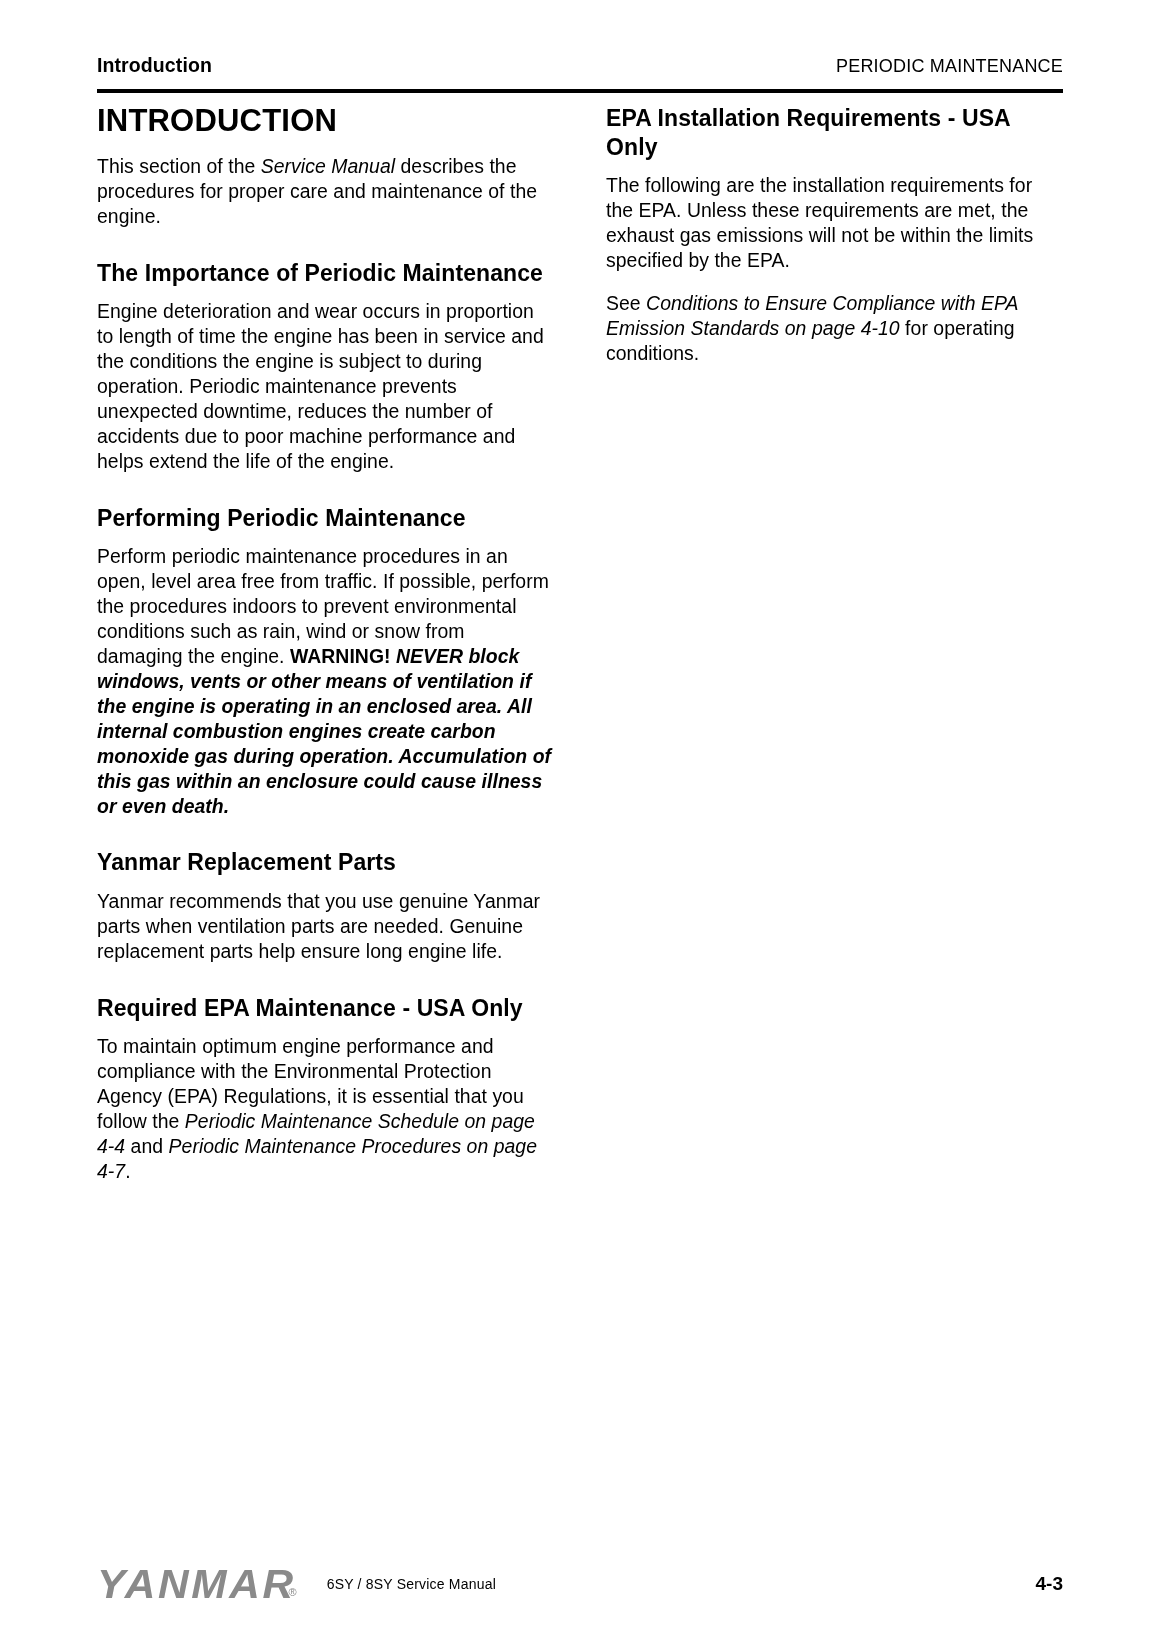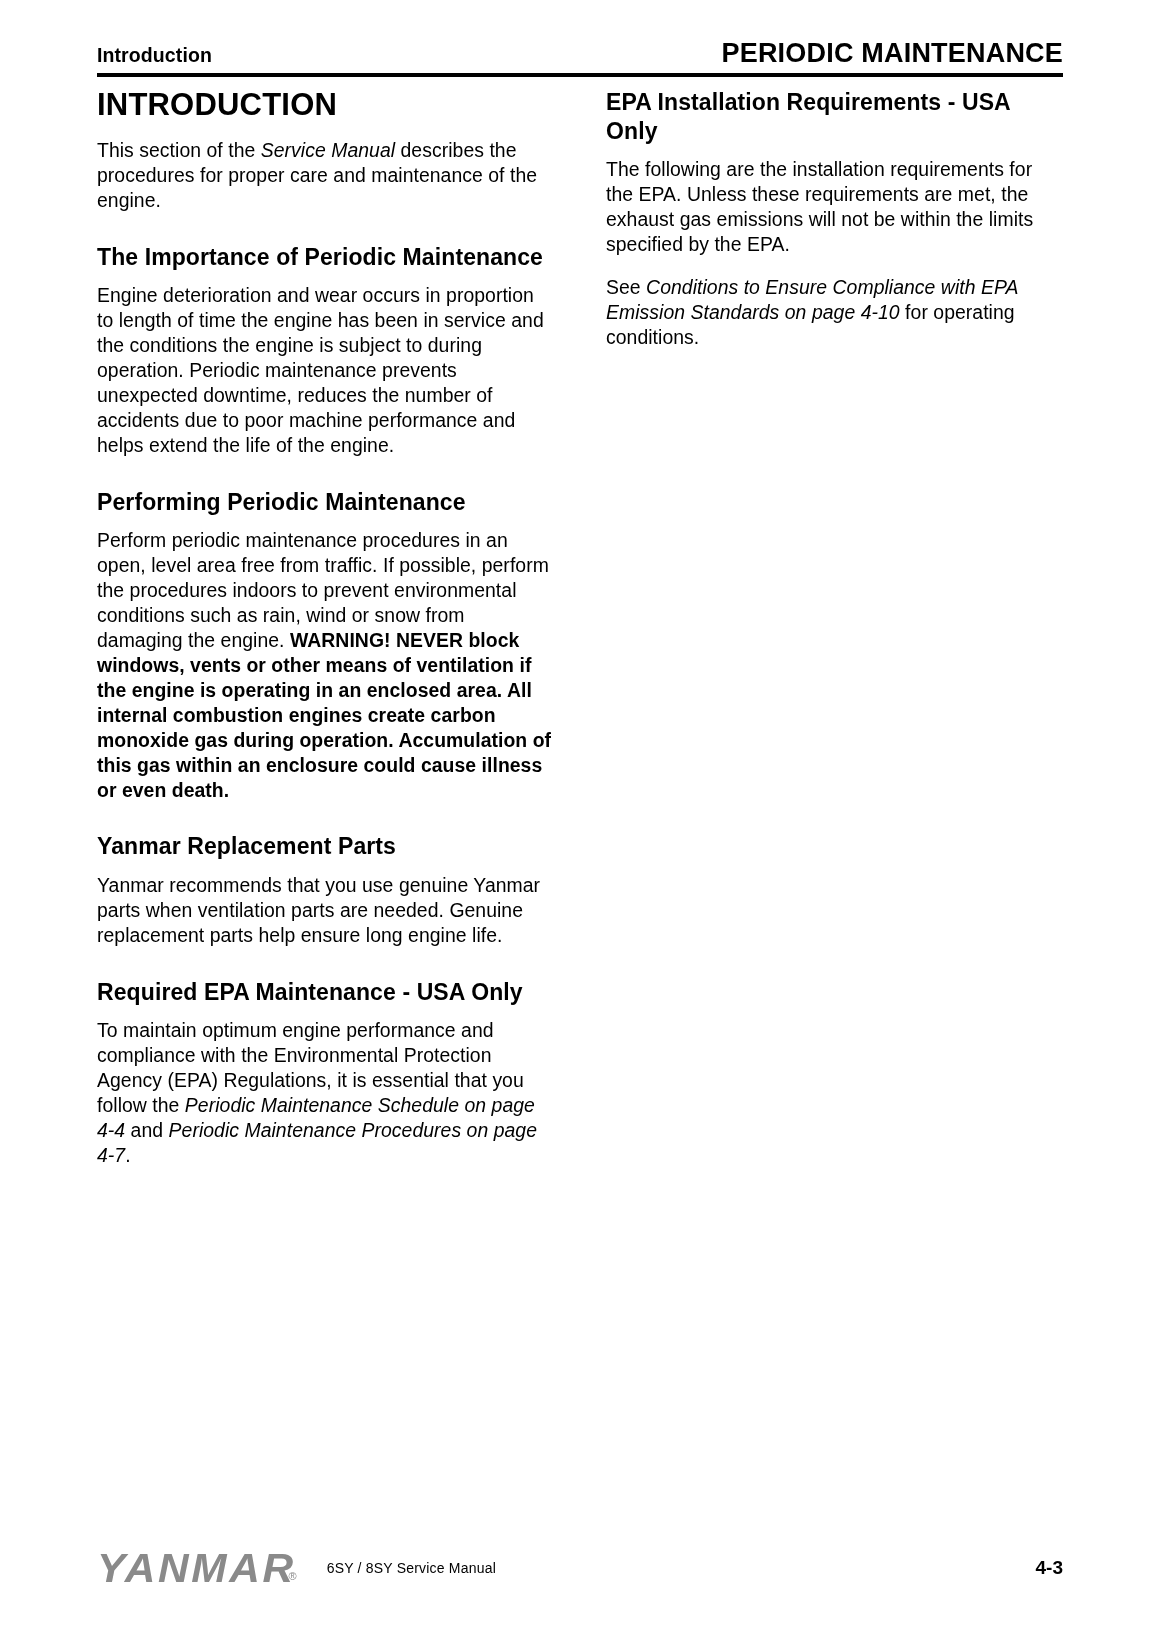--- a/index.html
+++ b/index.html
@@ -11,21 +11,21 @@
     width: 1157px;
     height: 1637px;
     font-family: "Liberation Sans", sans-serif;
     color: #000000;
     position: relative;
     overflow: hidden;
   }
 
   .page {
     position: absolute;
-    left: 0; top: 0;
+    left: 0; top: 16px;
     width: 1157px;
     height: 1614px;
     background: #fff;
   }
 
   
   .page-header {
     position: absolute;
     left: 97px;
     top: 38px;
@@ -33,22 +33,22 @@
     display: flex;
     align-items: baseline;
     justify-content: space-between;
   }
   .header-left {
     font-size: 19.5px;
     font-weight: bold;
     letter-spacing: 0.1px;
   }
   .header-right {
-    font-size: 27px;
-    font-weight: bold;
+    font-size: 18px;
+    font-weight: normal;
     letter-spacing: 0.2px;
   }
   .header-rule {
     position: absolute;
     left: 97px;
     top: 73px;
     width: 966px;
     height: 4px;
     background: #000;
   }
@@ -85,21 +85,21 @@
   }
   p.body {
     font-size: 19.4px;
     line-height: 1.285;
     margin: 0 0 18px 0;
     letter-spacing: 0.05px;
   }
   p.body:last-child { margin-bottom: 0; }
   em { font-style: italic; }
   .warn-lead { font-weight: bold; font-style: normal; }
-  .warn-body { font-weight: bold; }
+  .warn-body { font-weight: bold; font-style: italic; }
 
   
   .page-footer {
     position: absolute;
     left: 97px;
     top: 1548px;
     width: 966px;
     display: flex;
     align-items: center;
   }

